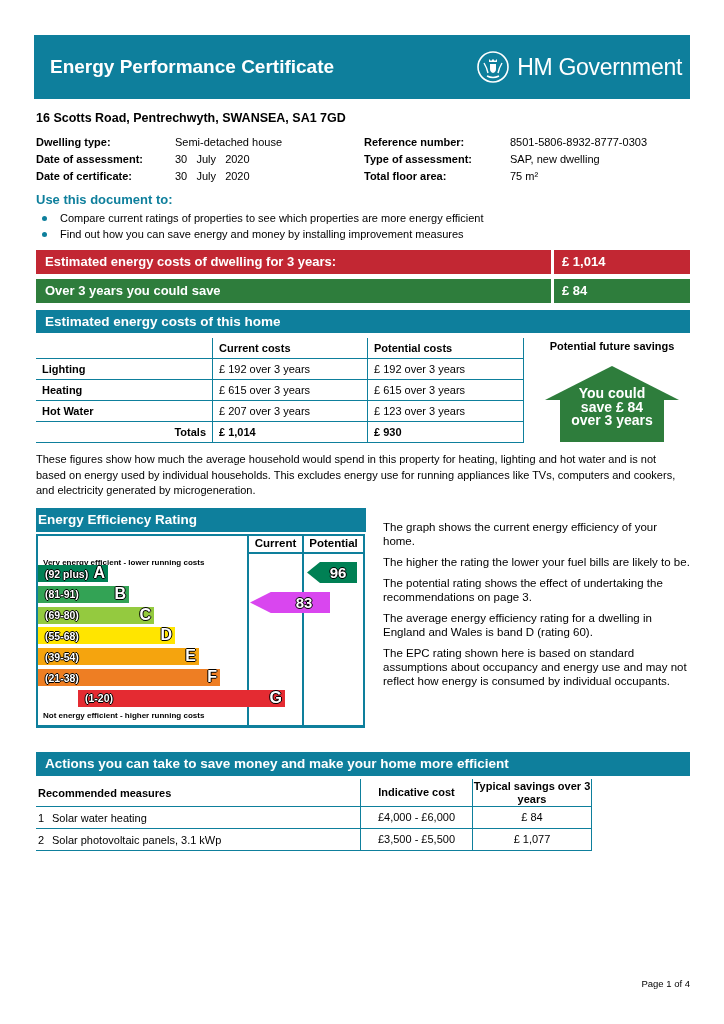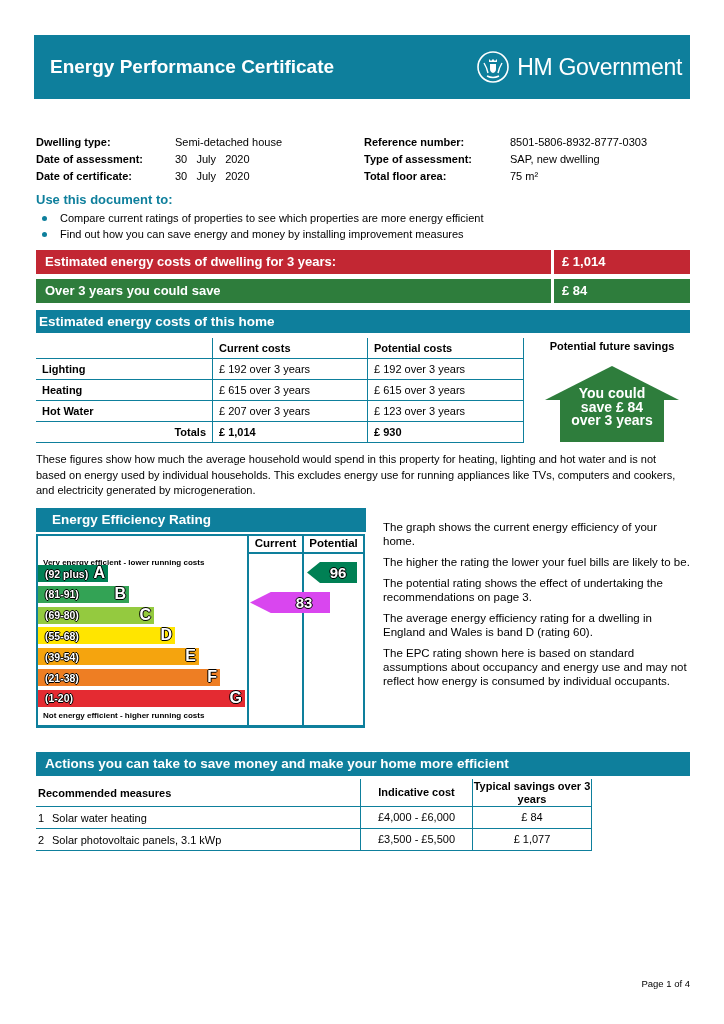--- a/index.html
+++ b/index.html
@@ -27,21 +27,21 @@
   .bullet-text{position:absolute;left:24px;top:0;}
 
   
   .banner{left:36px;width:654px;height:24px;color:#fff;display:flex;}
   .banner-label{flex:0 0 506px;padding-left:9px;font-size:13px;font-weight:bold;line-height:24px;}
   .banner-value{flex:1;border-left:3px solid #fff;padding-left:8px;font-size:13px;
                 font-weight:bold;line-height:24px;}
 
   .section-bar{background:#0E7F9C;color:#fff;font-weight:bold;}
   .sb-main{left:36px;width:654px;height:23px;font-size:13.5px;line-height:23px;padding-left:0;}
-  .sb-main span{padding-left:3px;}
+  .sb-main span{padding-left:9px;}
 
   
   .costs-wrap{left:36px;top:338px;width:654px;height:110px;}
   .cost-table{position:absolute;left:0;top:0;display:grid;grid-template-columns:176px 155px 157px;}
   .ct-cell{height:21px;line-height:20px;font-size:11px;padding-left:6px;box-sizing:border-box;
            border-bottom:1.5px solid #0E7F9C;}
   .ct-c1{border-left:1.5px solid #0E7F9C;}
   .ct-c2{border-left:1.5px solid #0E7F9C;border-right:1.5px solid #0E7F9C;}
   .ct-head{font-weight:bold;}
   .ct-label{font-weight:bold;}
@@ -107,20 +107,21 @@
         <circle cx="17" cy="17" r="15" fill="none" stroke="#ffffff" stroke-width="1.6"></circle>
         <path d="M13 9 l2 2 2-2 2 2 2-2 v3 h-8 z" fill="#ffffff"></path>
         <path d="M14 14 h6 v5 q0 3 -3 4 q-3 -1 -3 -4 z" fill="#ffffff"></path>
         <path d="M8 13 q3 5 4 10 M26 13 q-3 5 -4 10" stroke="#ffffff" stroke-width="1.4" fill="none"></path>
         <path d="M11 26 q6 3 12 0" stroke="#ffffff" stroke-width="1.4" fill="none"></path>
       </svg>
       <span class="logo-text">HM Government</span>
     </div>
   </div>
 
+  <div class="abs address">16 Scotts Road, Pentrechwyth, SWANSEA, SA1 7GD</div>
   <div class="abs details">
     <div class="dlabel">Dwelling type:</div>
     <div>Semi-detached house</div>
     <div class="dlabel">Reference number:</div>
     <div>8501-5806-8932-8777-0303</div>
     <div class="dlabel">Date of assessment:</div>
     <div class="pre">30   July   2020</div>
     <div class="dlabel">Type of assessment:</div>
     <div>SAP, new dwelling</div>
     <div class="dlabel">Date of certificate:</div>
@@ -184,21 +185,21 @@
         <div>save £ 84</div>
         <div>over 3 years</div>
       </div>
     </div>
   </div>
 
   <div class="abs footnote">These figures show how much the average household would spend in this property for heating, lighting and hot water and is not based on energy used by individual households. This excludes energy use for running appliances like TVs, computers and cookers, and electricity generated by microgeneration.</div>
 
   <div class="abs eer-wrap">
     <div class="section-bar eer-bar">
-      <span style="padding-left:16px;">Energy Efficiency Rating</span>
+      <span style="padding-left:2px;">Energy Efficiency Rating</span>
     </div>
 
     <div class="chart-box">
       <div class="col-line" style="left:209px;"></div>
       <div class="col-line" style="left:264px;"></div>
       <div class="col-underline"></div>
       <div class="col-head" style="left:211px;width:53px;">Current</div>
       <div class="col-head" style="left:266px;width:59px;">Potential</div>
       <div class="chart-note" style="top:22px;">Very energy efficient - lower running costs</div>
 
@@ -231,21 +232,21 @@
             <span class="band-range">(39-54)</span>
         <span class="band-letter">E</span>
           </div>
       </div>
       <div class="band" style="top: 133px;">
         <div class="band-bar" style="width: 182px; background: rgb(238, 126, 35);">
             <span class="band-range">(21-38)</span>
         <span class="band-letter">F</span>
           </div>
       </div>
-      <div class="band" style="top: 153.8px;">
+      <div class="band" style="top: 153.8px; padding-left: 40px;">
         <div class="band-bar" style="width: 207px; background: rgb(228, 43, 50);">
             <span class="band-range">(1-20)</span>
         <span class="band-letter">G</span>
           </div>
       </div>
 
       <div class="rating-arrow" style="left: 212px; width: 64px; background: #d946ef; top: 56px; padding-left: 16px;">
         <span class="arrow-num">83</span>
       </div>
       <div class="rating-arrow" style="left: 269px; width: 50px; background: rgb(0, 128, 84); top: 26px;">

